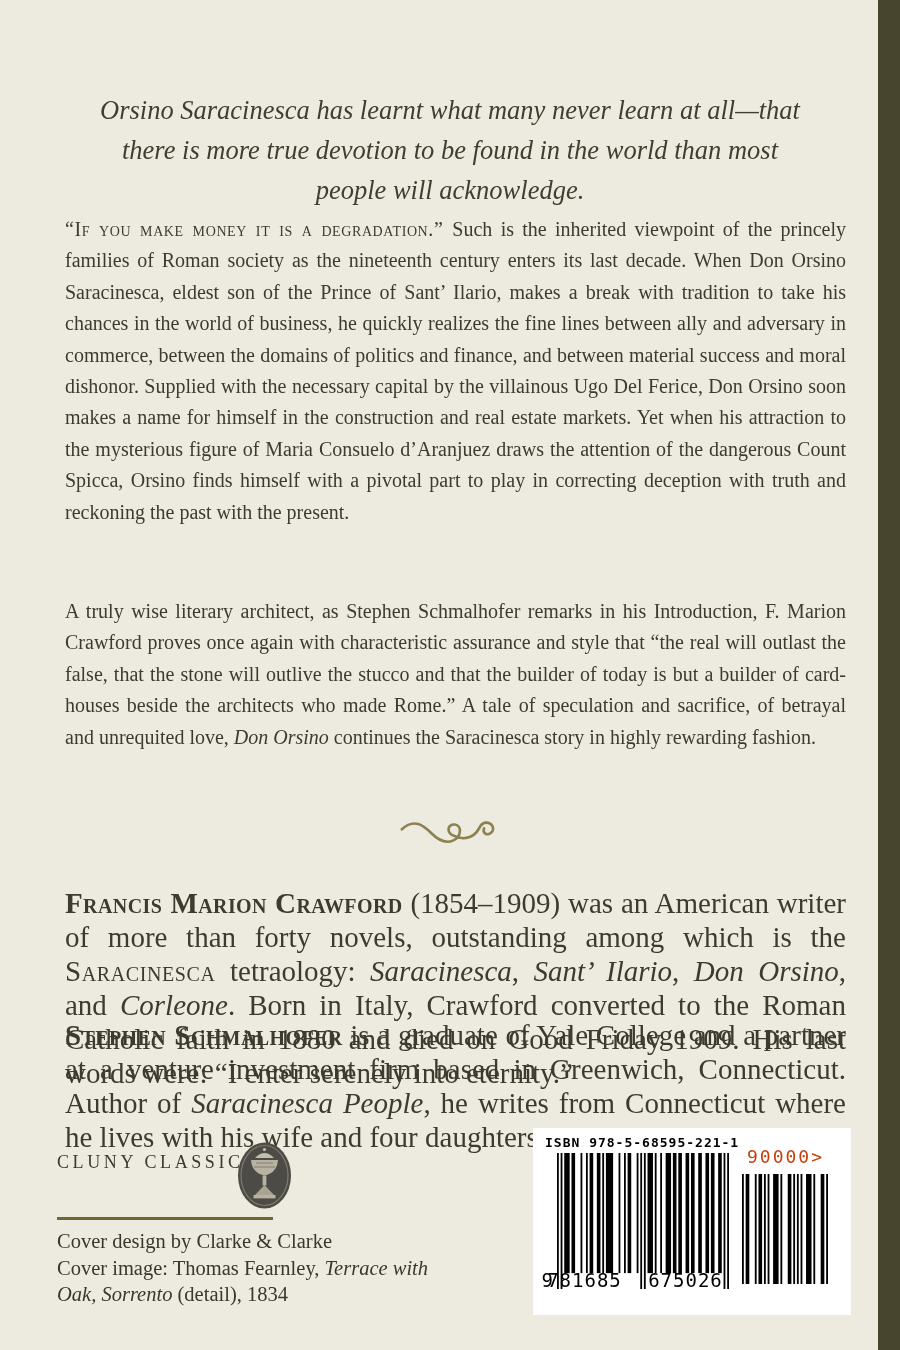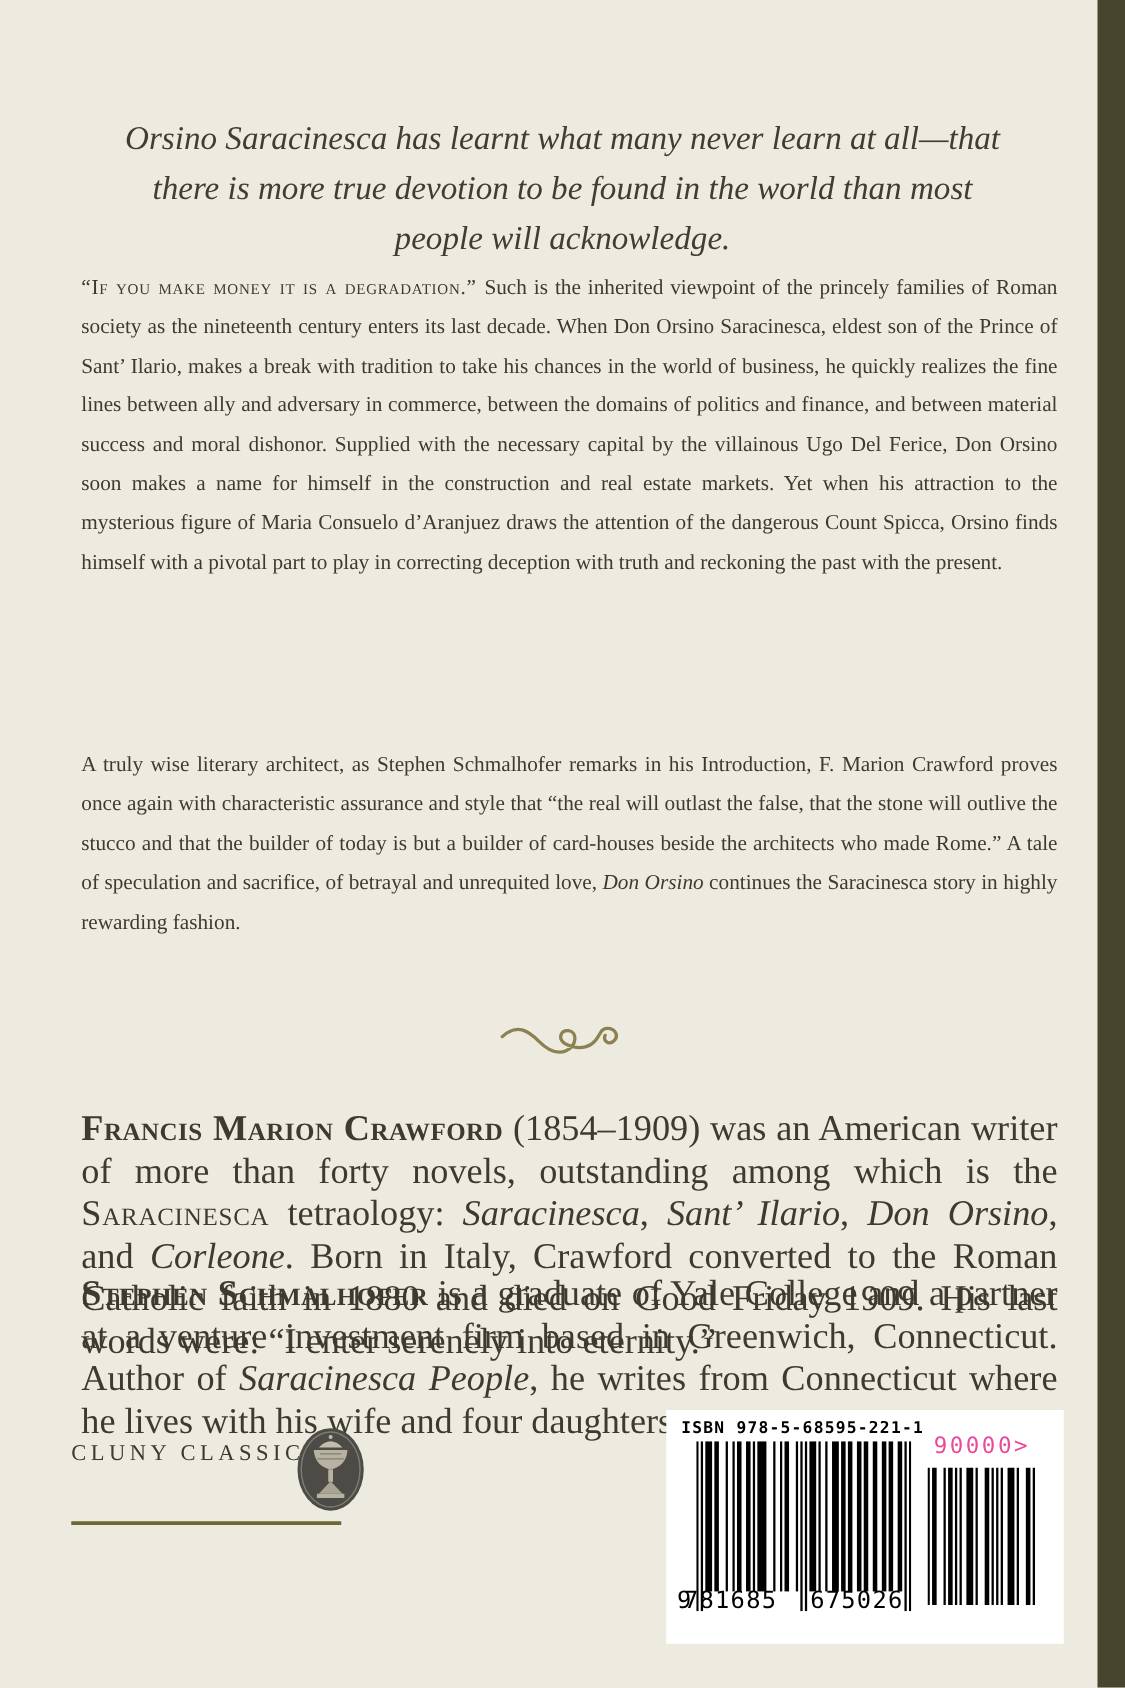--- a/index.html
+++ b/index.html
@@ -16,21 +16,21 @@
            background: var(--spine, #48452e); }
 
   .quote {
     position:absolute; top:90px; left:88px; width:724px;
     text-align:center; font-style:italic;
     font-size:26.5px; line-height:40px; color:#413d2f;
   }
 
   .body-par {
     position:absolute; left:65px; width:781px;
-    font-size:17px; line-height:31.4px;
+    font-size:20px; line-height:31.4px;
     text-align:justify; color:#3e3a2e;
   }
   .synopsis   { top:214px; }
   .commentary { top:596px; }
 
   .seg-sc  { font-variant:small-caps; letter-spacing:.6px; }
   .seg-scb { font-variant:small-caps; font-weight:bold; letter-spacing:.4px; }
   .seg-i   { font-style:italic; }
 
   .flourish { position:absolute; top:813px; left:399px; width:104px; height:42px; }
@@ -64,21 +64,21 @@
                  background: var(--barcode_bg, #ffffff); }
   .isbn-label {
     position:absolute; top:7px; left:12px; width:192px; text-align:center;
     font-family:"DejaVu Sans Mono", monospace; font-size:13px; font-weight:bold;
     letter-spacing:1px; color:#000; white-space:nowrap;
   }
   .ean-main { position:absolute; left:24px; top:25px; width:172px; height:136px; fill:#000; }
   .ean-supp { position:absolute; left:209px; top:46px; width:86px; height:110px; fill:#000; }
   .supp-label {
     position:absolute; top:18px; left:203px; width:99px; text-align:center;
-    font-family:"DejaVu Sans Mono", monospace; font-size:18px; letter-spacing:2px; color:#ec4899;
+    font-family:"DejaVu Sans Mono", monospace; font-size:18px; letter-spacing:2px; color:#c2410c;
     white-space:nowrap;
   }
   .digit {
     position:absolute; top:141px; height:22px;
     font-family:"DejaVu Sans Mono", monospace; font-size:19px; line-height:22px;
     letter-spacing:1px; color:#000;
   }
   .digit-lead { left:2px;  width:19px; text-align:right; }
   .digit-g1   { left:13px; width:77px; text-align:center; }
   .digit-g2   { left:114px; width:77px; text-align:center; }
@@ -119,20 +119,22 @@
       <path d="M14 19 L41 19 Q40 32 27.5 34.5 Q15 32 14 19 Z" fill="#b7b2a1"></path>
       <rect x="25.6" y="34.5" width="3.8" height="10" fill="#b7b2a1"></rect>
       <path d="M27.5 44 L37 54 L18 54 Z" fill="#a9a493"></path>
       <rect x="16.5" y="54" width="22" height="3.4" fill="#b7b2a1"></rect>
       <path d="M19 22 L36 22 M17 26 L38 26" stroke="#84806f" stroke-width="1" fill="none"></path>
     </svg>
   </div>
 
   <div class="rule"></div>
 
+  <p class="credits"><span>Cover design by Clarke &amp; Clarke
+</span><span>Cover image: Thomas Fearnley, </span><span class="seg-i">Terrace with Oak, Sorrento</span><span> (detail), 1834</span></p>
 
   <div class="barcode-box">
     <div class="isbn-label">ISBN 978-5-68595-221-1</div>
     <div class="supp-label">90000&gt;</div>
     <svg id="ean-main" class="ean-main" viewBox="0 0 95 60" preserveAspectRatio="none">
         <rect x="0" y="0" width="1" height="60"></rect>
         <rect x="2" y="0" width="1" height="60"></rect>
         <rect x="4" y="0" width="3" height="53"></rect>
         <rect x="8" y="0" width="2" height="53"></rect>
         <rect x="13" y="0" width="1" height="53"></rect>

